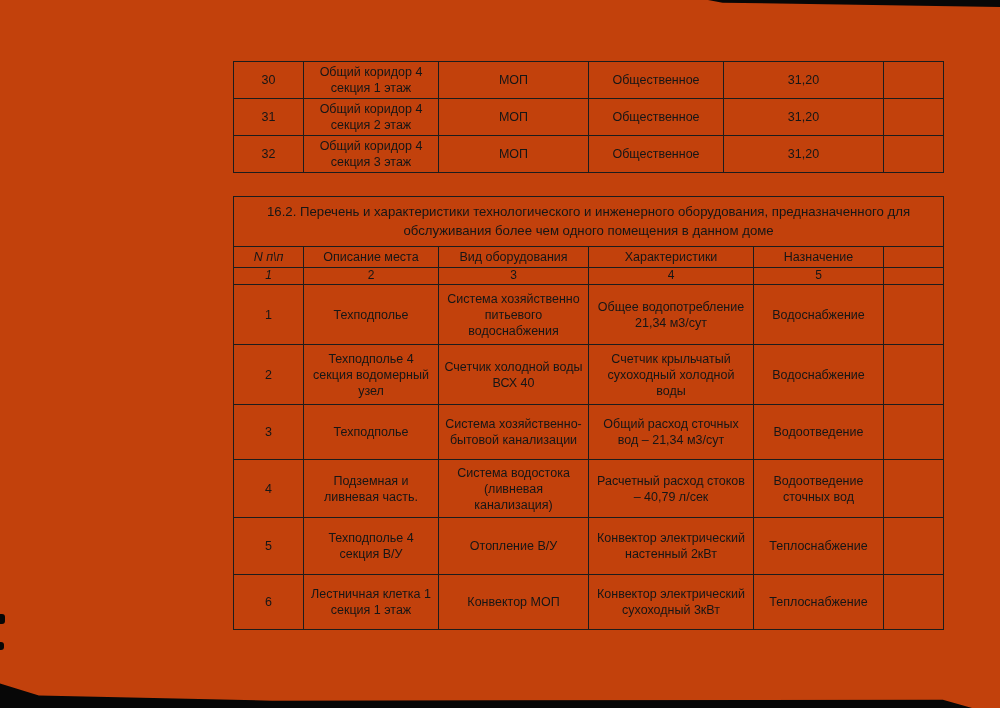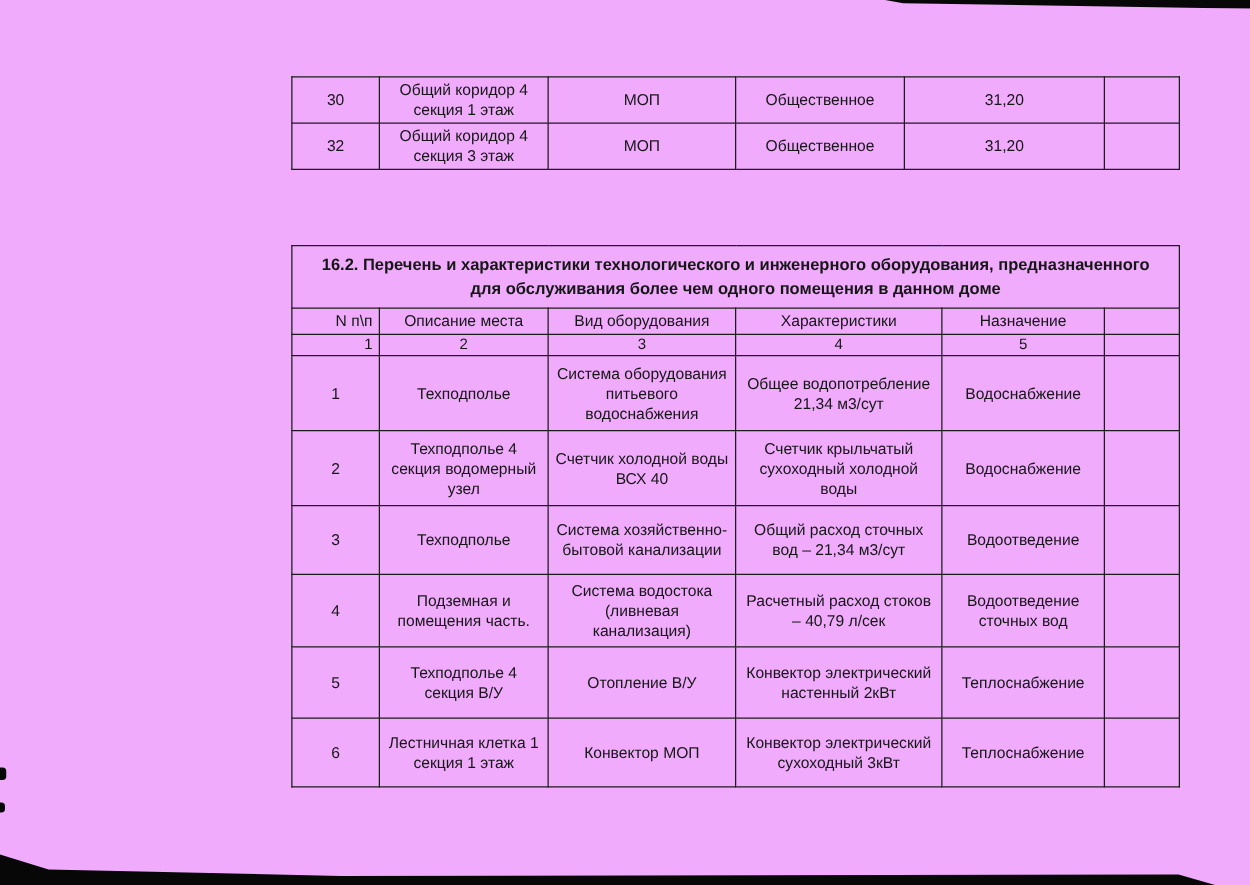--- a/index.html
+++ b/index.html
@@ -4,21 +4,21 @@
 <style>
   * { margin:0; padding:0; box-sizing:border-box; }
   html,body { width:1000px; height:708px; }
   body {
     font-family:"Liberation Sans", sans-serif;
     background:#ffffff;
     position:relative;
     overflow:hidden;
     color:#161616;
   }
-  .sheet { position:absolute; inset:0; background:#f0abfc; }
+  .sheet { position:absolute; inset:0; background:#c2410c; }
 
   table {
     border-collapse:collapse;
     table-layout:fixed;
     position:absolute;
     background:transparent;
   }
   td, th {
     border:1px solid #1c1c1c;
     text-align:center;
@@ -30,29 +30,29 @@
     overflow:hidden;
   }
 
   
   .rooms-table { left:233px; top:61px; width:710px; }
   .rooms-table td { height:35px; }
 
   
   .equip-table { left:233px; top:196px; width:710px; }
   .equip-table .title-cell {
-    font-weight:700;
+    font-weight:400;
     font-size:13.2px;
     height:50px;
     padding:3px 12px;
     line-height:1.4;
   }
   .equip-table .head-row th { height:21px; padding:1px 5px; }
   .equip-table .nums-row td { height:17px; padding:0 5px; font-size:12px; }
-  .left-al { text-align:right; padding-left:7px; }
+  .left-al { text-align:center; padding-left:7px;font-style:italic; }
 
   
   .artifact { position:absolute; background:#070707; pointer-events:none; }
   .art-top-right {
     top:0; right:0; width:292px; height:7px;
     clip-path:polygon(0 0, 100% 0, 100% 100%, 5% 38%);
   }
   .art-bottom {
     left:0; bottom:0; width:972px; height:26px;
     clip-path:polygon(0 6%, 4% 52%, 28% 72%, 97% 68%, 100% 100%, 0 100%);
@@ -71,20 +71,28 @@
         <col style="width:135px">
         <col style="width:150px">
       <col style="width:135px">
         <col style="width:160px">
         <col style="width:60px">
     </colgroup>
     <tbody>
       <tr>
         <td>30</td>
         <td>Общий коридор 4 секция 1 этаж</td>
+        <td>МОП</td>
+        <td>Общественное</td>
+        <td>31,20</td>
+        <td></td>
+      </tr>
+      <tr>
+        <td>31</td>
+        <td>Общий коридор 4 секция 2 этаж</td>
         <td>МОП</td>
         <td>Общественное</td>
         <td>31,20</td>
         <td></td>
       </tr>
       <tr>
         <td>32</td>
         <td>Общий коридор 4 секция 3 этаж</td>
         <td>МОП</td>
         <td>Общественное</td>
@@ -121,21 +129,21 @@
         <td>3</td>
         <td>4</td>
         <td>5</td>
         <td></td>
       </tr>
     </thead>
     <tbody>
       <tr style="height:60px">
         <td>1</td>
         <td>Техподполье</td>
-        <td>Система оборудования питьевого водоснабжения</td>
+        <td>Система хозяйственно питьевого водоснабжения</td>
         <td>Общее водопотребление 21,34 м3/сут</td>
         <td>Водоснабжение</td>
         <td></td>
       </tr>
       <tr style="height:60px">
         <td>2</td>
         <td>Техподполье 4 секция водомерный узел</td>
         <td>Счетчик холодной воды ВСХ 40</td>
         <td>Счетчик крыльчатый сухоходный холодной воды</td>
         <td>Водоснабжение</td>
@@ -144,21 +152,21 @@
       <tr style="height:55px">
         <td>3</td>
         <td>Техподполье</td>
         <td>Система хозяйственно-бытовой канализации</td>
         <td>Общий расход сточных вод – 21,34 м3/сут</td>
         <td>Водоотведение</td>
         <td></td>
       </tr>
       <tr style="height:58px">
         <td>4</td>
-        <td>Подземная и помещения часть.</td>
+        <td>Подземная и ливневая часть.</td>
         <td>Система водостока (ливневая канализация)</td>
         <td>Расчетный расход стоков – 40,79 л/сек</td>
         <td>Водоотведение сточных вод</td>
         <td></td>
       </tr>
       <tr style="height:57px">
         <td>5</td>
         <td>Техподполье 4 секция В/У</td>
         <td>Отопление В/У</td>
         <td>Конвектор электрический настенный 2кВт</td>

